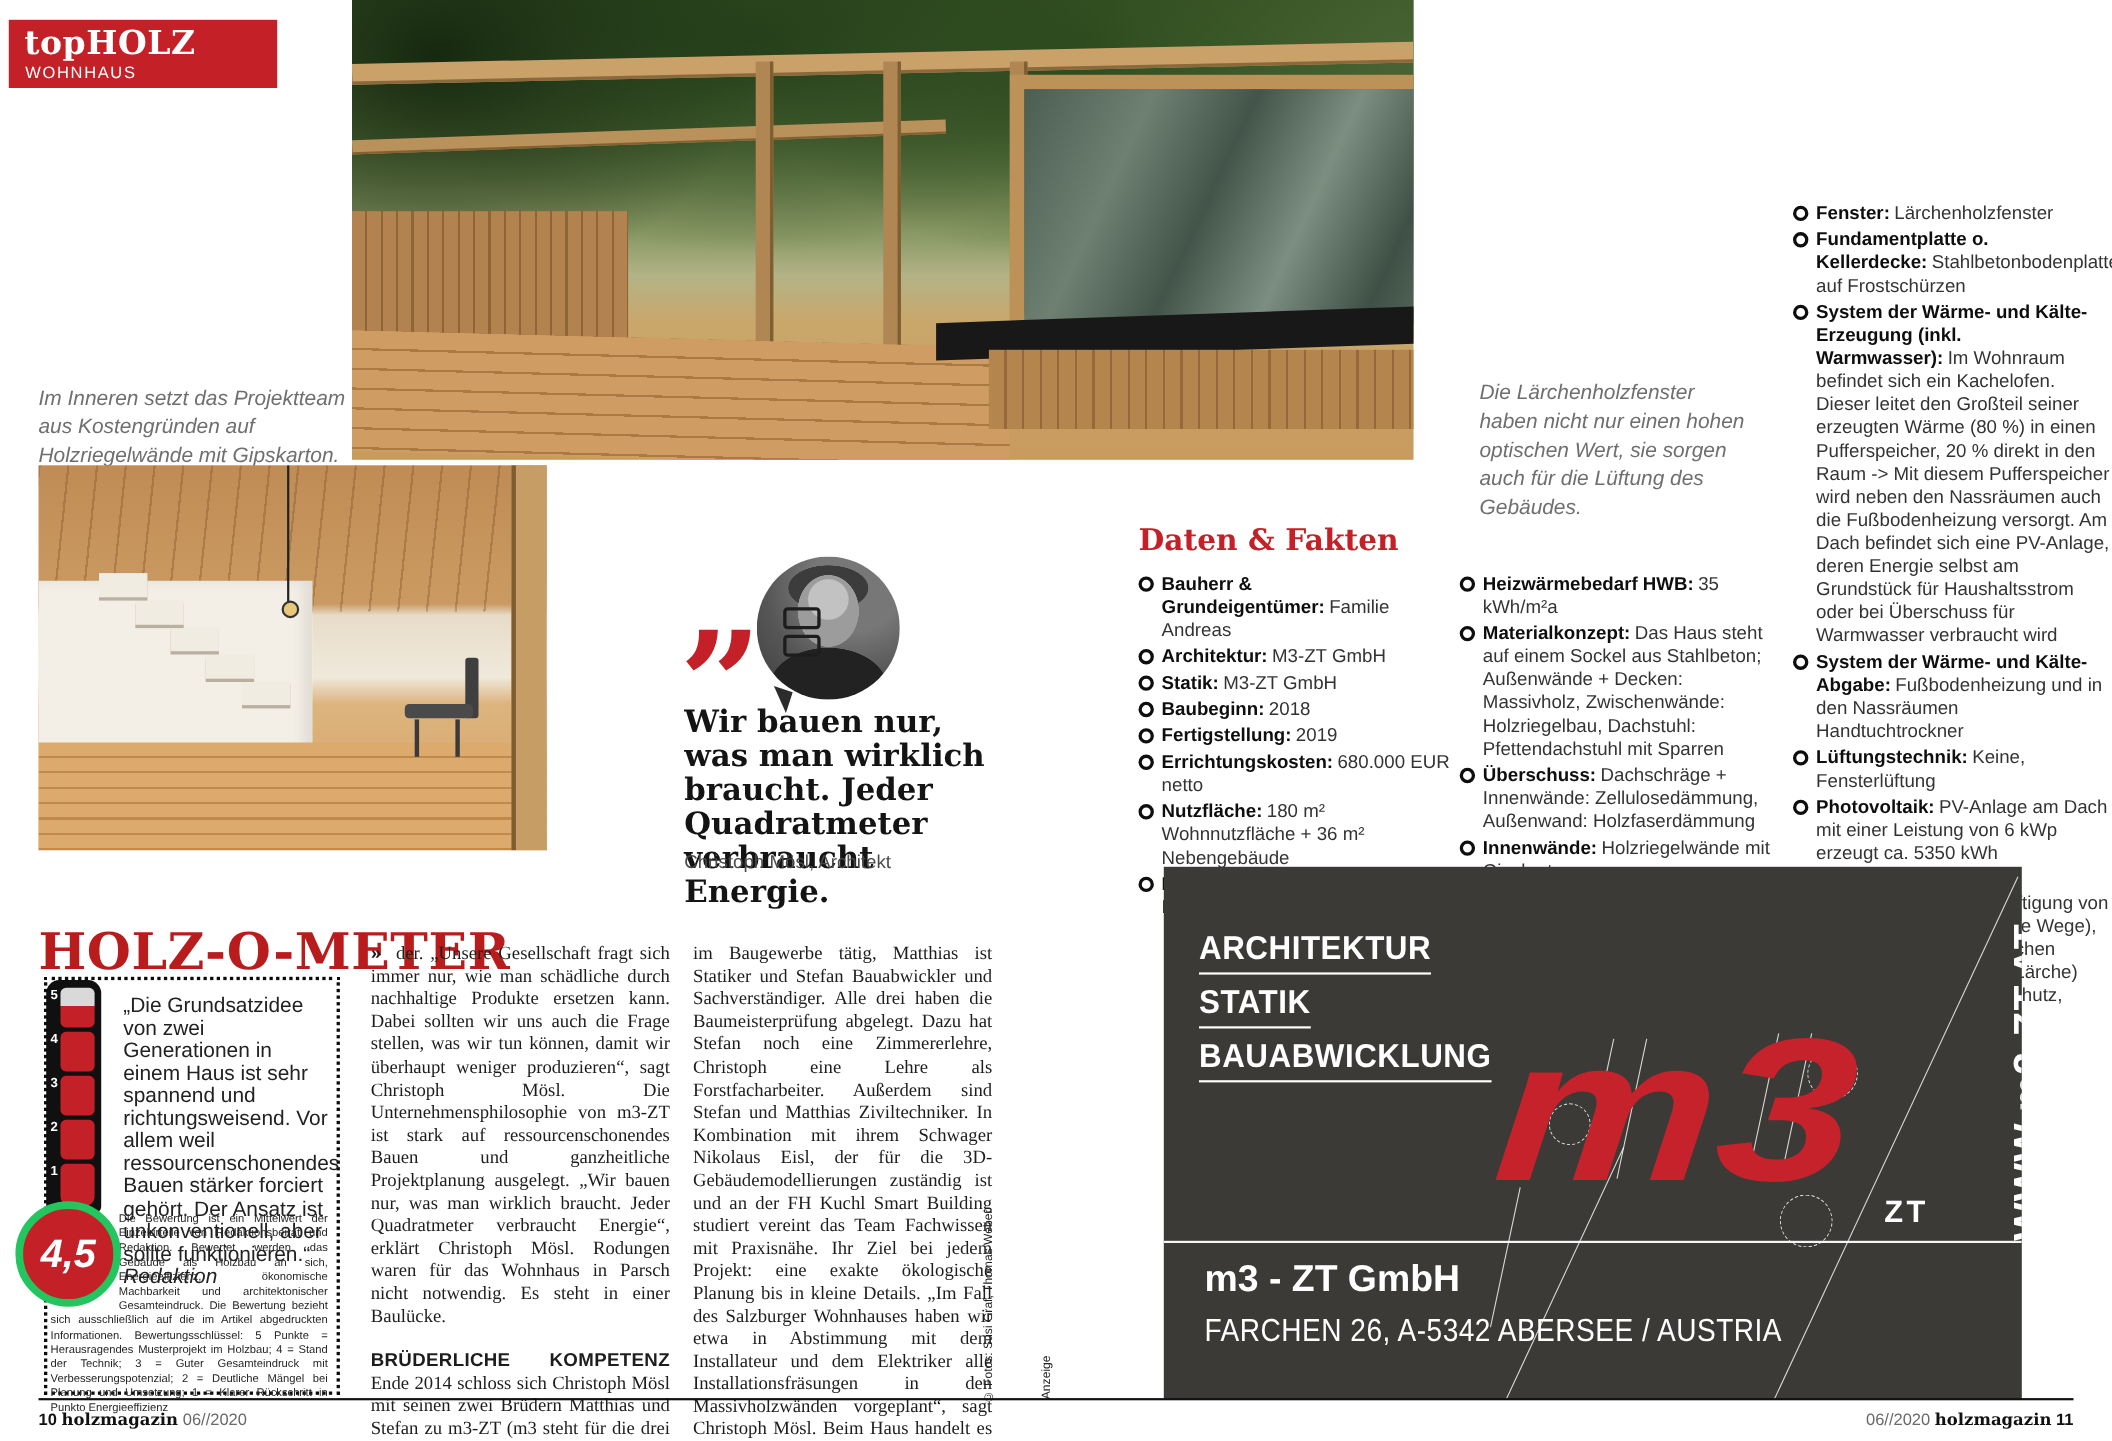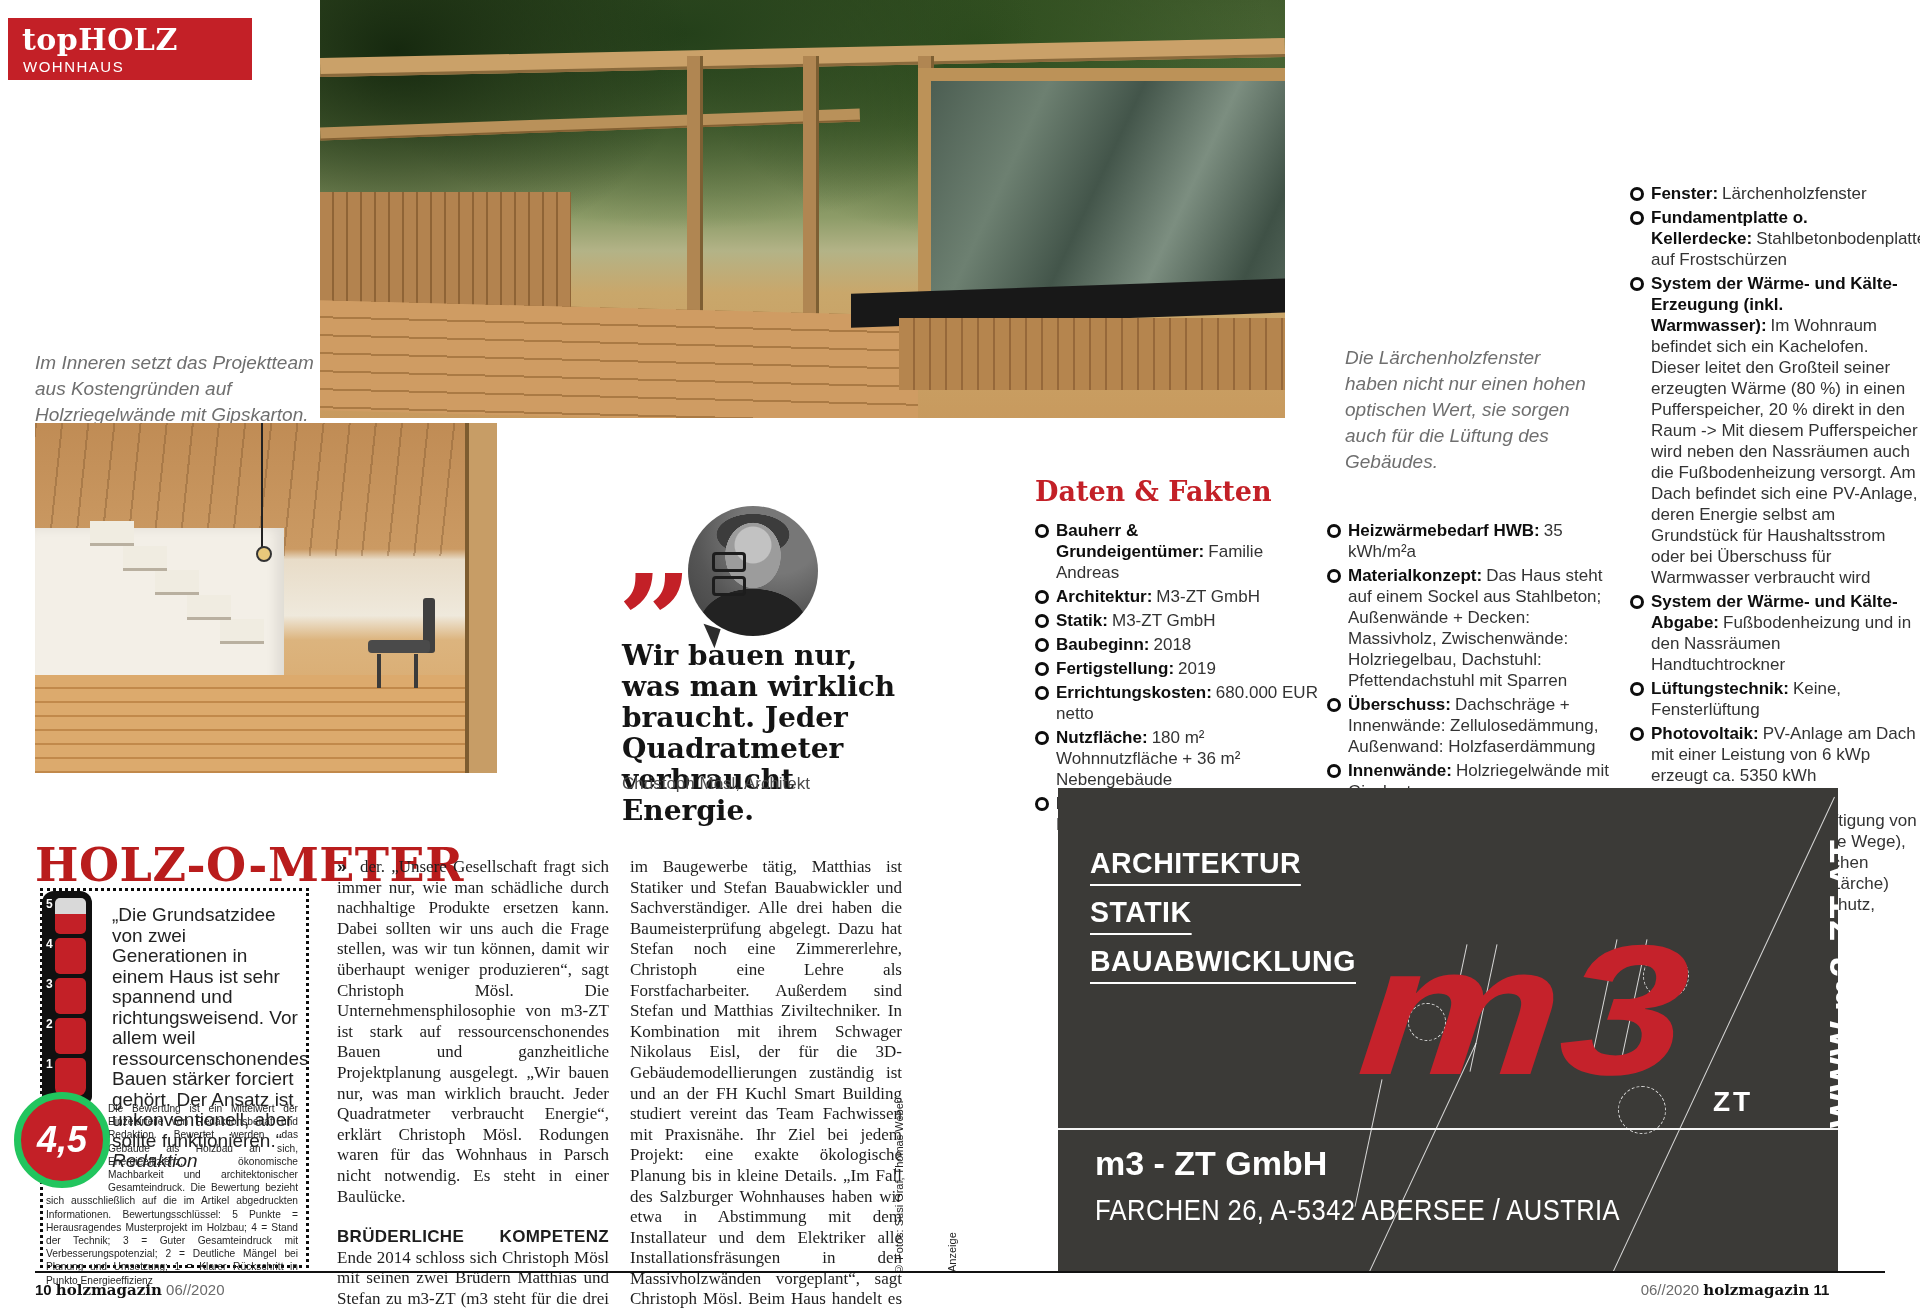--- a/index.html
+++ b/index.html
@@ -116,21 +116,21 @@
 
   
   .vtext{writing-mode:vertical-rl;transform:rotate(180deg);font-size:11px;color:#222;}
   .credits{left:893px;top:1040px;height:235px;}
   .anzeige{left:946px;top:1178px;height:94px;}
 
   
   .rule{left:35px;top:1271px;width:1850px;height:2px;background:#111;}
   .footer{top:1281px;font-size:15px;color:#111;}
   .f-left{left:35px;}
-  .f-right{left:1585px;width:300px;text-align:center;}
+  .f-right{left:1585px;width:300px;text-align:right;}
   .f-pg{font-weight:bold;}
   .f-mag{font-family:"DejaVu Serif",serif;font-weight:bold;}
   .f-issue{color:#6a6a6a;}
 </style>
 </head>
 <body>
 
 <div class="page">
 
   <div class="abs masthead">

